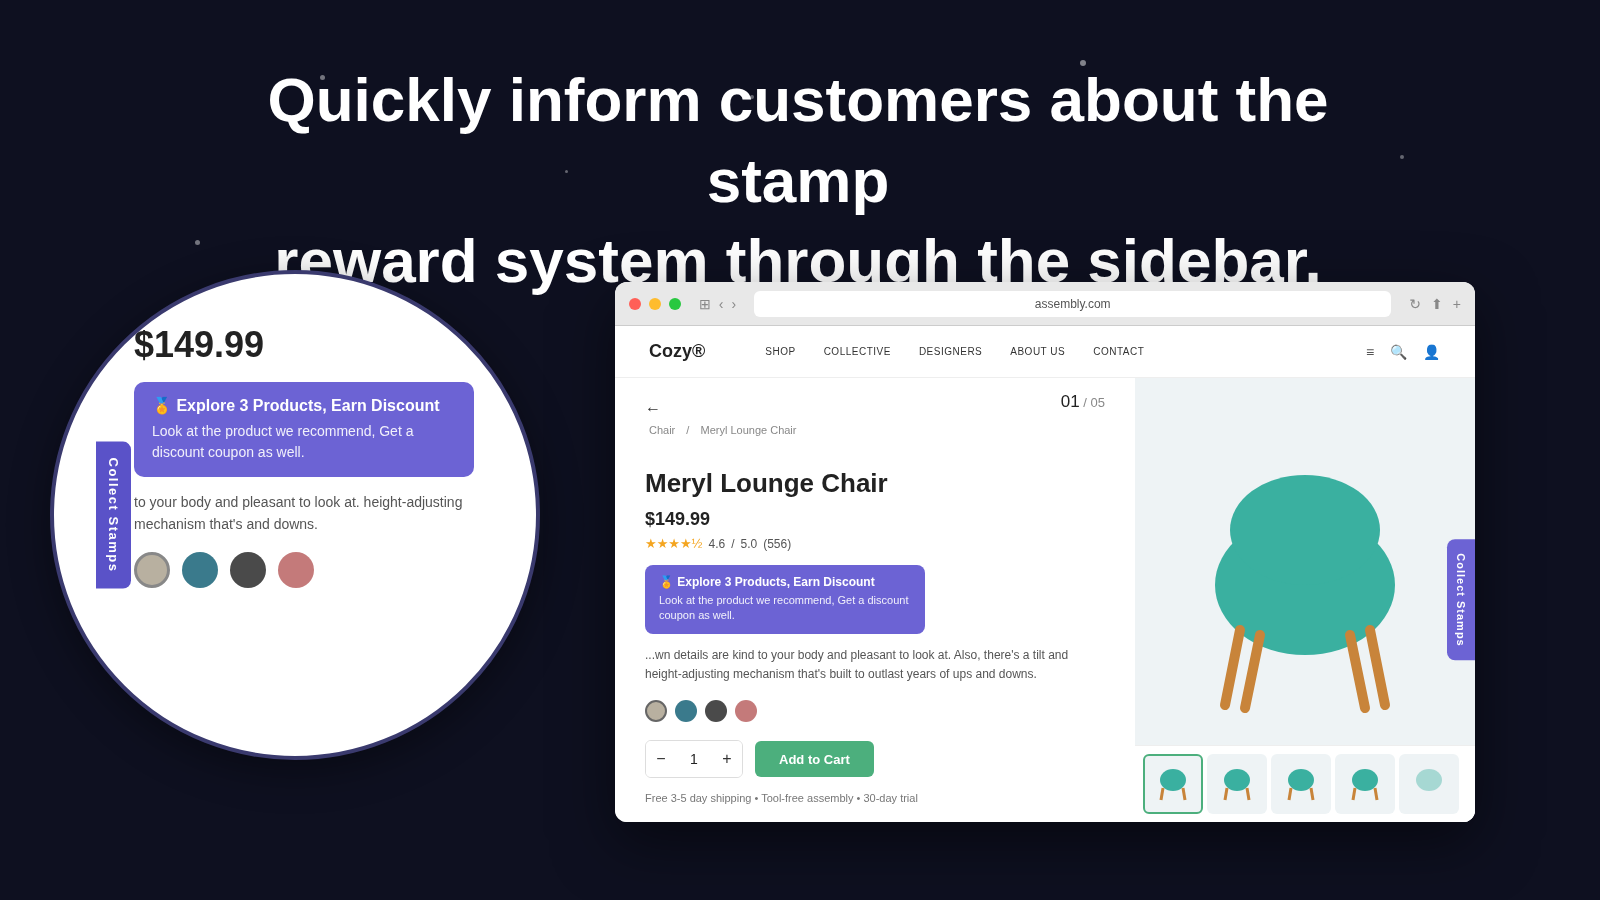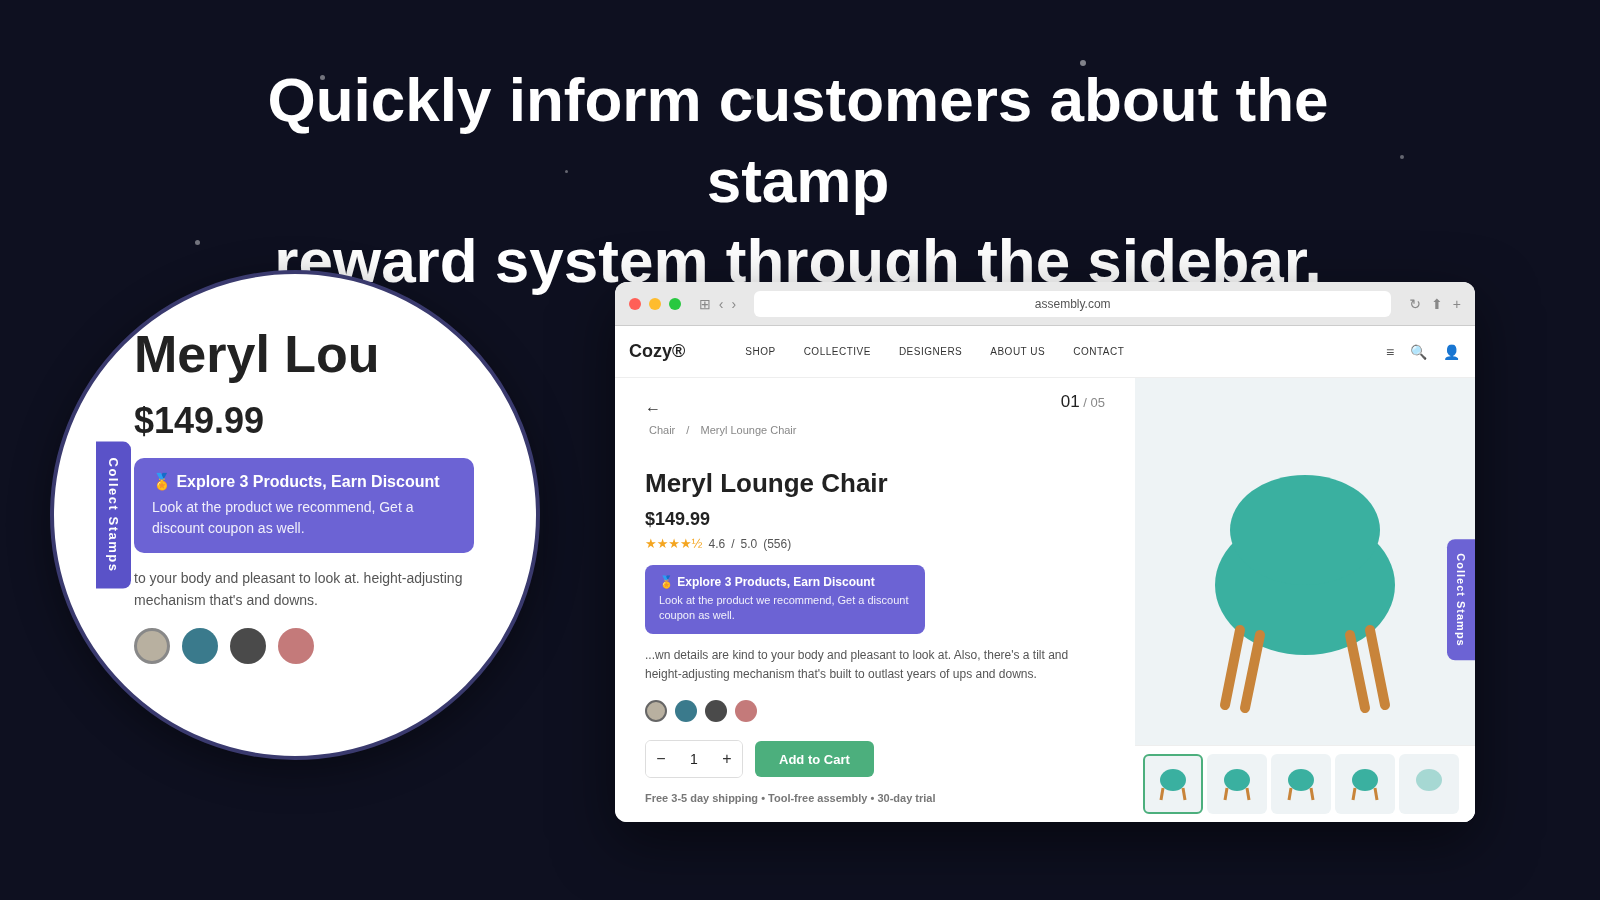--- a/index.html
+++ b/index.html
@@ -97,21 +97,21 @@
     .website-content {
       background: white;
       height: calc(100% - 44px);
       overflow: hidden;
     }
 
     
     .site-nav {
       display: flex;
       align-items: center;
-      padding: 0 14px;
+      padding: 0 34px;
       height: 52px;
       border-bottom: 1px solid #eee;
       background: white;
     }
     .site-logo {
       font-size: 18px;
       font-weight: 700;
       color: #222;
       margin-right: 60px;
     }
@@ -261,21 +261,20 @@
       height: 36px;
       font-size: 13px;
       font-weight: 600;
       cursor: pointer;
     }
 
     .shipping-info {
       font-size: 11px;
       color: #777;
       margin-bottom: 16px;
-      font-weight: bold;
     }
 
     
     .product-right {
       width: 340px;
       background: #eef3f5;
       position: relative;
       display: flex;
       align-items: center;
       justify-content: center;
@@ -443,21 +442,20 @@
   </h1>
 </div>
 
 <div class="zoom-circle">
 
   <div class="zoom-sidebar">
     <span>Collect Stamps</span>
   </div>
 
   <div class="zoom-inner">
-    <div class="zoom-product-title">Meryl Lou</div>
     <div class="zoom-price">$149.99</div>
 
     <div class="zoom-popup">
       <div class="zoom-popup-title">
         <span>🏅 </span>
         <span>Explore 3 Products, Earn Discount</span>
       </div>
       <div class="zoom-popup-text">Look at the product we recommend, Get a discount coupon as well.</div>
     </div>
 

